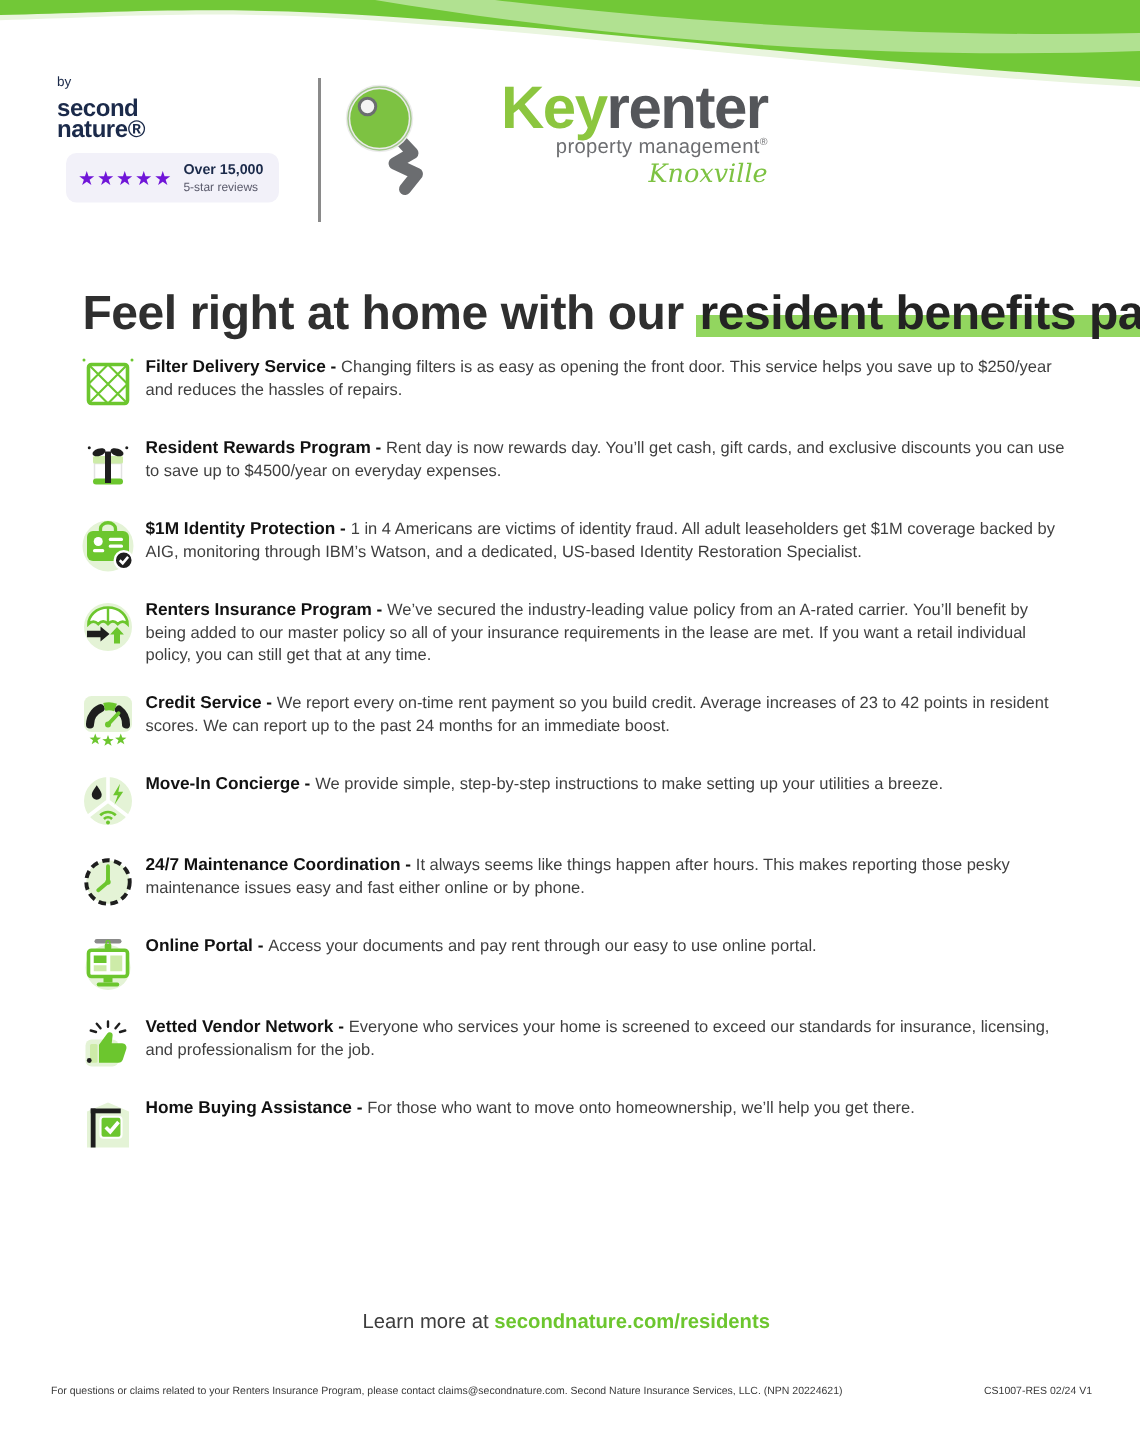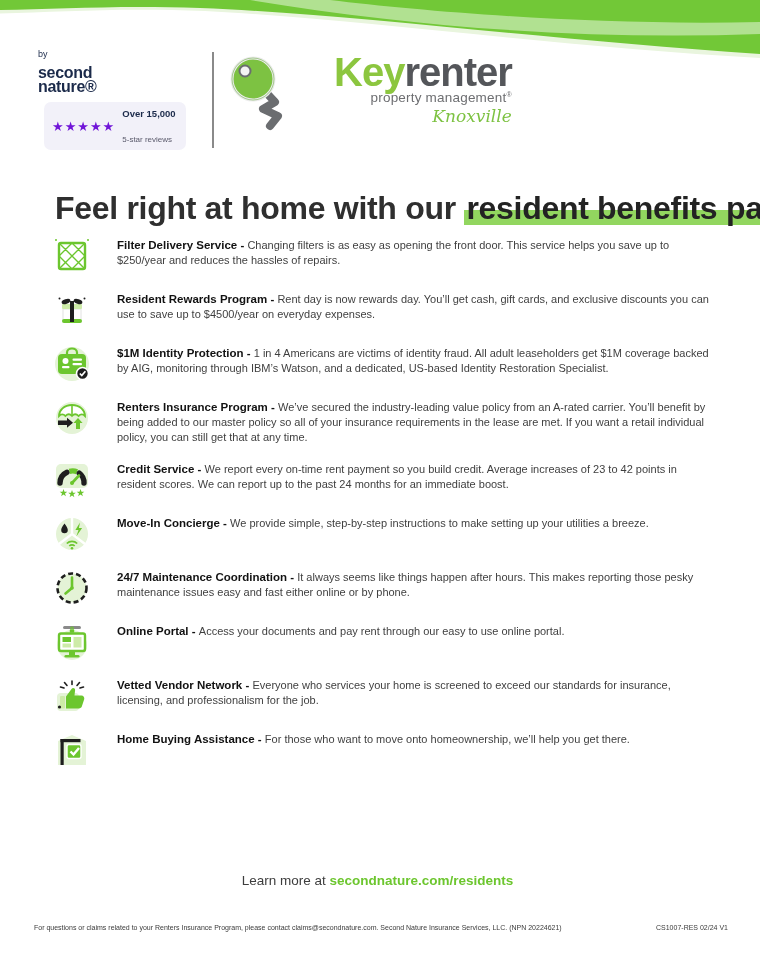--- a/index.html
+++ b/index.html
@@ -22,40 +22,40 @@
   .rbp-text { position:absolute; left:0; top:0; width:64px; height:64px; display:flex; align-items:center; justify-content:center;
               color:#fff; font-weight:bold; font-size:19px; letter-spacing:.5px; }
   .bysn { color:#1B2A4A; line-height:1; }
   .bysn .by { font-size:9px; vertical-align:top; margin-right:2px; }
   .bysn .sn { font-size:16px; font-weight:bold; letter-spacing:-.3px; }
   .bysn .sn div { line-height:14px; }
   .review-badge { margin-top:8px; margin-left:6px; width:142px; background:#F2F1F9; border-radius:7px;
                   padding:6px 8px; display:flex; align-items:center; gap:7px; }
   .stars { color:#7015D8; font-size:13px; letter-spacing:1px; white-space:nowrap; }
   .review-text .l1 { font-size:9.5px; font-weight:bold; color:#1B2A4A; }
-  .review-text .l2 { font-size:8px; color:#5a5a6b; margin-top:16px; }
+  .review-text .l2 { font-size:8px; color:#5a5a6b; margin-top:1px; }
   .v-divider { width:2px; height:96px; background:#8a8a8a; margin:2px 16px 0 14px; flex:none; }
   .keyrenter { position:relative; padding-top:2px; }
   .kr-row { display:flex; align-items:flex-start;gap:36px; }
   .kr-key { margin-top:4px; }
   .kr-words { margin-left:2px; }
   .kr-name { font-size:40px; font-weight:bold; letter-spacing:-1px; line-height:40px; }
   .kr-name .green { color:#8CC63F; }
   .kr-name .gray { color:#54565A; }
   .kr-sub { text-align:right; color:#6d6e71; font-size:13.5px; margin-top:-2px; letter-spacing:.2px; }
   .kr-sub sup { font-size:7px; }
   .kr-loc { text-align:right; color:#7DC242; font-size:17px; font-style:italic;
             font-family:"DejaVu Serif","Liberation Serif",serif; margin-top:1px; }
   
   .title { position:absolute; top:190px; left:55px; width:660px; font-size:32px; color:#2F2F2F; letter-spacing:-.3px; white-space:nowrap; }
   .title .hl { font-weight:800; color:#232323;
     background:linear-gradient(180deg, rgba(0,0,0,0) 55%, #92D65F 55%, #92D65F 96%, rgba(0,0,0,0) 96%); padding:0 2px; }
   
   .services { position:absolute; top:237px; left:53px; width:660px; }
-  .service { display:flex; gap:26px; margin-bottom:16px; align-items:flex-start; }
+  .service { display:flex; gap:6px; margin-bottom:16px; align-items:flex-start; }
   .svc-icon { width:38px; height:38px; flex:none; display:block; }
   .svc-icon svg { width:38px; height:38px; display:block; }
   .svc-text { font-size:11px; line-height:15px; color:#3F3F3F; padding-top:1px; }
   .svc-name { font-weight:bold; font-size:11.5px; color:#121212; }
   
   .learn-more { position:absolute; top:873px; left:0; width:755px; text-align:center; font-size:13.5px; color:#3d3d3d; }
   .learn-more a { color:#6CC62E; font-weight:bold; text-decoration:none; }
   
   .page-footer { position:absolute; top:924px; left:34px; width:694px; display:flex; justify-content:space-between; gap:20px;
                  font-size:7px; color:#3a3a3a; }

